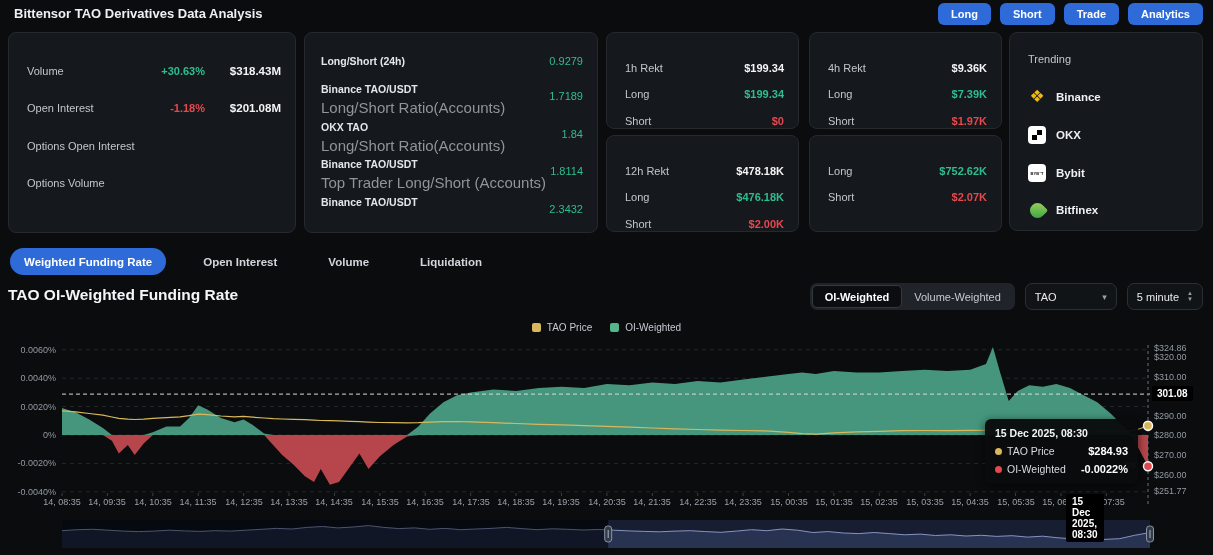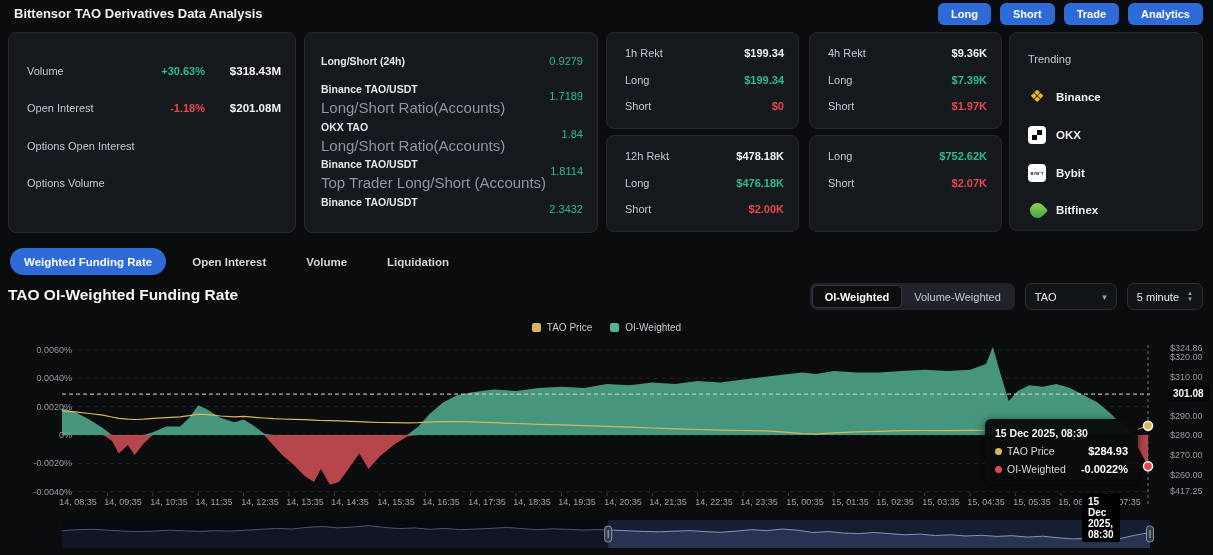--- a/index.html
+++ b/index.html
@@ -18,37 +18,37 @@
   .srow .chg { margin-left:auto; font-size:11px; font-weight:bold; }
   .srow .chg.up { color:var(--green); } .srow .chg.down { color:var(--red); }
   .srow .val { width:76px; text-align:right; font-size:11.5px; font-weight:bold; color:#f2f4f6; }
   #card-ratios { left:304px; top:32px; width:294px; height:201px; }
   .rrow { position:absolute; left:16px; right:14px; }
   .rrow .t { font-size:10.5px; font-weight:bold; color:#e4e7ea; }
   .rrow .s { font-size:15px; color:#8f959c; margin-top:4px; }
   .rrow .v { position:absolute; right:0; top:7px; font-size:11px; color:var(--green); }
   .rrow.single .v { top:0; }
   .rekt { padding:14px 14px 0 18px; }
-  .krow { height:26.5px; display:flex; align-items:flex-start; font-size:11px; }
+  .krow { height:26.5px; display:flex; align-items:flex-end; font-size:11px; }
   .krow .kl { color:#c3c7cd; }
   .krow .kv { margin-left:auto; font-weight:bold; color:#f2f4f6; }
   .krow .kv.g { color:var(--green); } .krow .kv.r { color:var(--red); }
   #card-trending { left:1009px; top:32px; width:194px; height:199px; padding:20px 0 0 18px; }
   .tr-title { font-size:11px; color:#c3c7cd; }
   .tr-item { position:absolute; left:18px; display:flex; align-items:center; gap:10px; height:20px; cursor:pointer; }
   .tr-name { font-size:11.5px; font-weight:bold; color:#eef0f3; }
   .xic { width:18px; height:18px; display:flex; align-items:center; justify-content:center; flex:0 0 18px; }
   .ic-binance { color:#F0B90B; font-size:17px; line-height:18px; }
   .ic-okx { background:#fff; border-radius:4px; }
   .ic-okx i { display:block; width:10px; height:10px; background:conic-gradient(#000 0 25%, #fff 0 50%, #000 0 75%, #fff 0); }
   .ic-bybit { background:#fff; border-radius:4px; }
   .ic-bybit i { font-style:normal; font-size:4px; font-weight:bold; color:#12100e; letter-spacing:.2px; }
   .ic-bitfinex i { display:block; width:15px; height:15px; background:linear-gradient(135deg,#a6d75b,#2f9e44); border-radius:50% 2px 50% 50%; transform:rotate(45deg); }
   
-  .tabs { left:10px; top:248px; display:flex; align-items:center; gap:12px; }
+  .tabs { left:10px; top:248px; display:flex; align-items:center; gap:23px; }
   .tab { font-size:11.5px; font-weight:bold; color:#d2d5da; padding:0 14px; height:27px; display:flex; align-items:center; border-radius:15px; cursor:pointer; }
   .tab.active { background:var(--blue); color:#fff; }
   
   .ch-title { left:8px; top:286px; font-size:15.5px; font-weight:bold; color:#f4f6f8; }
   .ch-controls { right:10px; top:283px; display:flex; gap:10px; align-items:center; }
   .seg { display:flex; background:#20242a; border-radius:7px; padding:2px; height:27px; }
   .seg-btn { font-size:11px; padding:0 12px; display:flex; align-items:center; color:#c6cad0; border-radius:5px; cursor:pointer; }
   .seg-btn.active { background:#0b0d10; border:1px solid #34383f; color:#fff; font-weight:bold; }
   .select { background:#111417; border:1px solid #2b2f34; border-radius:7px; height:27px; display:flex; align-items:center; padding:0 9px; gap:8px; cursor:pointer; }
   .select .sv { font-size:11px; color:#e9ebee; }
@@ -119,35 +119,35 @@
     <rect x="62" y="520" width="1088" height="28" fill="#0e1220"></rect>
     <path d="M62,548 L62.0,530.7 L77.3,529.7 L92.6,529.3 L108.0,530.2 L123.3,531.1 L138.6,531.6 L153.9,531.1 L169.3,530.2 L184.6,530.9 L199.9,531.4 L215.2,530.7 L230.6,531.1 L245.9,530.2 L261.2,529.3 L276.5,528.4 L291.9,529.0 L307.2,527.4 L322.5,526.5 L337.8,527.9 L353.2,527.0 L368.5,525.6 L383.8,527.4 L399.1,528.6 L414.5,527.9 L429.8,529.3 L445.1,528.4 L460.4,529.7 L475.7,529.0 L491.1,528.4 L506.4,527.4 L521.7,528.6 L537.0,529.7 L552.4,528.8 L567.7,529.3 L583.0,530.0 L598.3,529.5 L613.7,530.2 L629.0,530.9 L644.3,531.4 L659.6,531.8 L675.0,531.1 L690.3,530.7 L705.6,531.6 L720.9,532.3 L736.3,531.1 L751.6,529.7 L766.9,530.7 L782.2,529.0 L797.5,530.2 L812.9,532.5 L828.2,531.6 L843.5,533.0 L858.8,533.6 L874.2,532.5 L889.5,533.6 L904.8,534.8 L920.1,534.1 L935.5,535.5 L950.8,534.8 L966.1,536.0 L981.4,535.3 L996.8,536.4 L1012.1,535.7 L1027.4,537.1 L1042.7,536.2 L1058.1,537.8 L1073.4,538.9 L1088.7,538.3 L1104.0,539.4 L1119.4,538.7 L1134.7,535.3 L1150.0,532.5 L1150,548 Z" fill="rgba(75,95,155,0.30)"></path>
     <polyline points="62.0,530.7 77.3,529.7 92.6,529.3 108.0,530.2 123.3,531.1 138.6,531.6 153.9,531.1 169.3,530.2 184.6,530.9 199.9,531.4 215.2,530.7 230.6,531.1 245.9,530.2 261.2,529.3 276.5,528.4 291.9,529.0 307.2,527.4 322.5,526.5 337.8,527.9 353.2,527.0 368.5,525.6 383.8,527.4 399.1,528.6 414.5,527.9 429.8,529.3 445.1,528.4 460.4,529.7 475.7,529.0 491.1,528.4 506.4,527.4 521.7,528.6 537.0,529.7 552.4,528.8 567.7,529.3 583.0,530.0 598.3,529.5 613.7,530.2 629.0,530.9 644.3,531.4 659.6,531.8 675.0,531.1 690.3,530.7 705.6,531.6 720.9,532.3 736.3,531.1 751.6,529.7 766.9,530.7 782.2,529.0 797.5,530.2 812.9,532.5 828.2,531.6 843.5,533.0 858.8,533.6 874.2,532.5 889.5,533.6 904.8,534.8 920.1,534.1 935.5,535.5 950.8,534.8 966.1,536.0 981.4,535.3 996.8,536.4 1012.1,535.7 1027.4,537.1 1042.7,536.2 1058.1,537.8 1073.4,538.9 1088.7,538.3 1104.0,539.4 1119.4,538.7 1134.7,535.3 1150.0,532.5" fill="none" stroke="#8b97c4" stroke-width="1"></polyline>
     <rect x="62" y="520" width="546.176" height="28" fill="rgba(0,0,0,0.45)"></rect>
     <rect x="608.176" y="520" width="541.824" height="28" fill="rgba(95,120,185,0.12)"></rect>
     <rect x="604.676" y="526" width="7" height="16" rx="3" fill="#333a48" stroke="#8a93a8" stroke-width="1"></rect>
     <line x1="608.176" x2="608.176" y1="530" y2="538" stroke="#aab2c2" stroke-width="1"></line>
     <rect x="1146.5" y="526" width="7" height="16" rx="3" fill="#333a48" stroke="#8a93a8" stroke-width="1"></rect>
     <line x1="1150" x2="1150" y1="530" y2="538" stroke="#aab2c2" stroke-width="1"></line>
   </svg>
-<div id="axis-overlay" class="abs" style="left:16px;top:0;width:1008px;height:555px;pointer-events:none;z-index:2">
+<div id="axis-overlay" class="abs" style="left:0;top:0;width:1008px;height:555px;pointer-events:none;z-index:2">
     <div class="axlbl l" style="left:6px;top:344.8px">0.0060%</div>
     <div class="axlbl l" style="left:6px;top:373.2px">0.0040%</div>
     <div class="axlbl l" style="left:6px;top:401.6px">0.0020%</div>
     <div class="axlbl l" style="left:6px;top:430px">0%</div>
     <div class="axlbl l" style="left:6px;top:458.4px">-0.0020%</div>
     <div class="axlbl l" style="left:6px;top:486.8px">-0.0040%</div>
     <div class="axlbl" style="left:1154px;top:342.5px">$324.86</div>
     <div class="axlbl" style="left:1154px;top:352.02560000000005px">$320.00</div>
     <div class="axlbl" style="left:1154px;top:371.6256px">$310.00</div>
     <div class="axlbl" style="left:1154px;top:410.8256px">$290.00</div>
     <div class="axlbl" style="left:1154px;top:430.42560000000003px">$280.00</div>
     <div class="axlbl" style="left:1154px;top:450.02560000000005px">$270.00</div>
     <div class="axlbl" style="left:1154px;top:469.6256px">$260.00</div>
-    <div class="axlbl" style="left:1154px;top:485.7564px">$417.25</div>
+    <div class="axlbl" style="left:1154px;top:485.7564px">$251.77</div>
     <div class="xlbl" style="left:62px;top:497px">14, 08:35</div>
     <div class="xlbl" style="left:107px;top:497px">14, 09:35</div>
     <div class="xlbl" style="left:153px;top:497px">14, 10:35</div>
     <div class="xlbl" style="left:198px;top:497px">14, 11:35</div>
     <div class="xlbl" style="left:244px;top:497px">14, 12:35</div>
     <div class="xlbl" style="left:289px;top:497px">14, 13:35</div>
     <div class="xlbl" style="left:334px;top:497px">14, 14:35</div>
     <div class="xlbl" style="left:380px;top:497px">14, 15:35</div>
     <div class="xlbl" style="left:425px;top:497px">14, 16:35</div>
     <div class="xlbl" style="left:471px;top:497px">14, 17:35</div>

